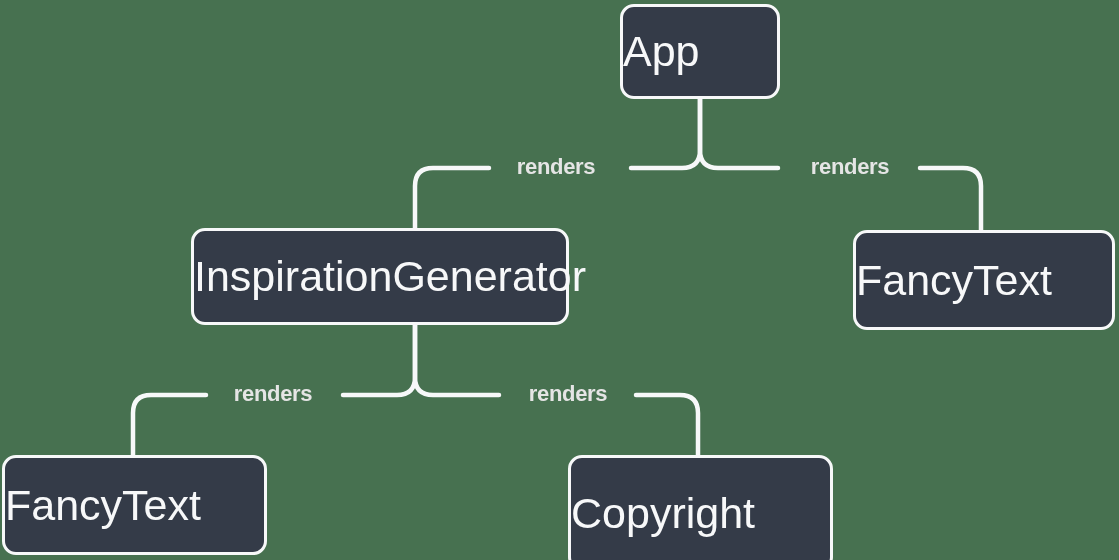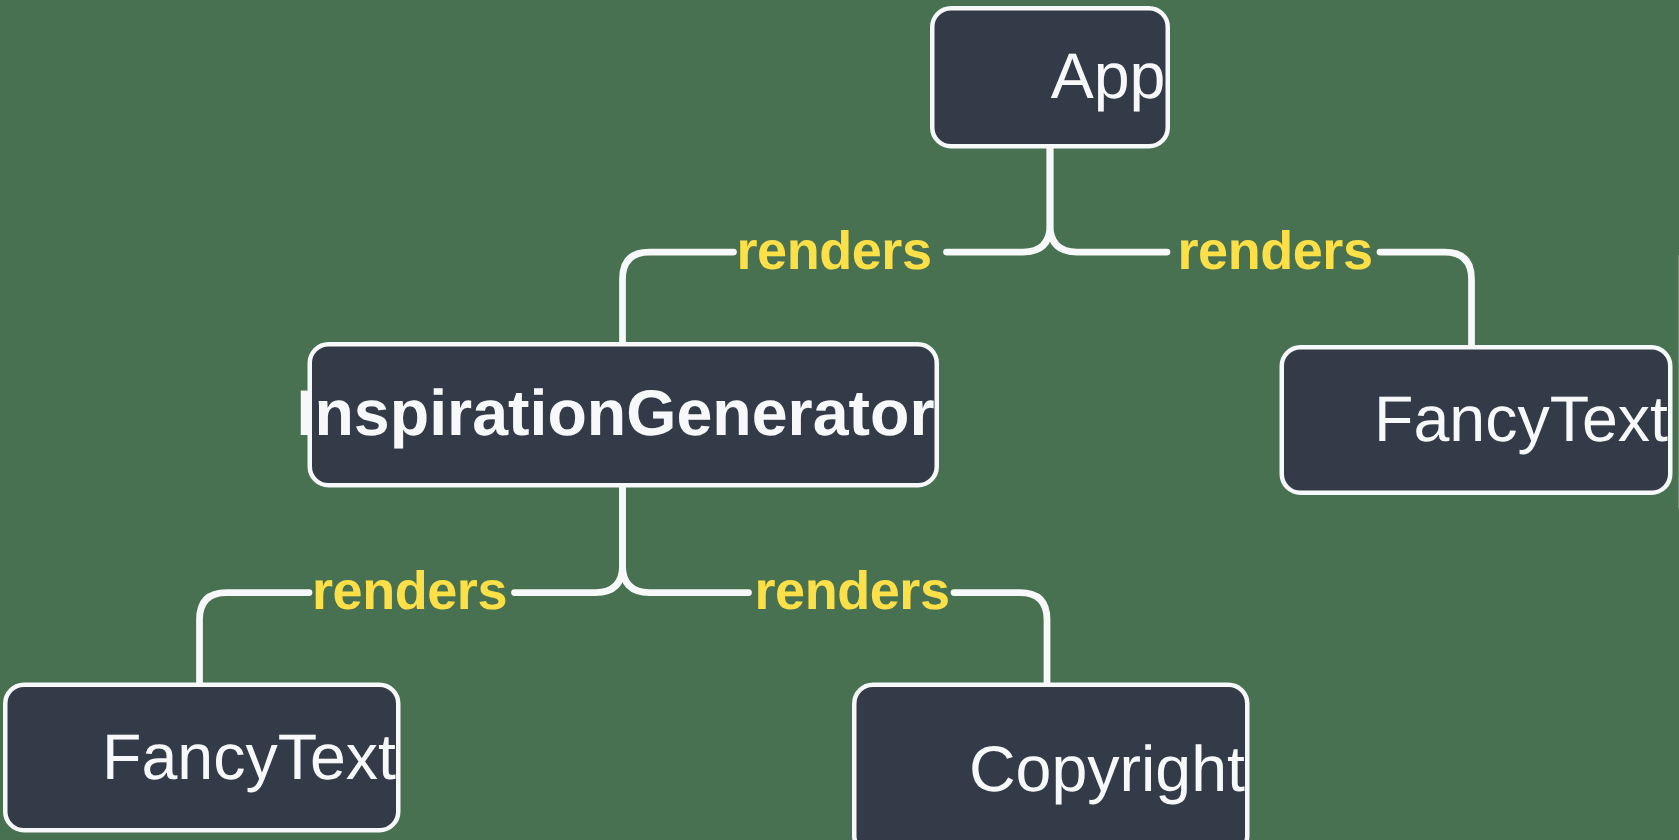--- a/index.html
+++ b/index.html
@@ -27,31 +27,31 @@
     stroke-linejoin: round;
   }
   .node {
     position: absolute;
     background: #343B48;
     border: 3.5px solid #F7F8F9;
     border-radius: 14px;
     box-sizing: border-box;
     display: flex;
     align-items: center;
-    justify-content: flex-end;
+    justify-content: flex-start;
     color: #F7F8F9;
     font-size: 43px;
     font-weight: 400;
     white-space: nowrap;
   }
   .edge-label {
     position: absolute;
     transform: translate(-50%, -50%);
-    color: #fde047;
-    font-size: 36px;
+    color: #e5e5e5;
+    font-size: 22px;
     font-weight: 700;
     letter-spacing: -0.3px;
     white-space: nowrap;
   }
 </style>
 </head>
 <body>
 
 <div class="stage">
 
@@ -63,21 +63,21 @@
 
     <path d="M 415 324 V 377 Q 415 395 397 395 H 343 M 206 395 H 151 Q 133 395 133 413 V 456"></path>
 
     <path d="M 415 324 V 377 Q 415 395 433 395 H 499 M 636 395 H 680 Q 698 395 698 413 V 456"></path>
   </svg>
 
   <div class="node" style="left:620px; top:4px; width:160px; height:95px;">
     <span>App</span>
   </div>
 
-  <div class="node" style="left:205px; top:228px; width:421px; height:97px;font-weight:bold;">
+  <div class="node" style="left:191px; top:228px; width:378px; height:97px;">
     <span>InspirationGenerator</span>
   </div>
 
   <div class="node" style="left:853px; top:230px; width:262px; height:100px;">
     <span>FancyText</span>
   </div>
 
   <div class="node" style="left:2px; top:455px; width:265px; height:100px;">
     <span>FancyText</span>
   </div>

